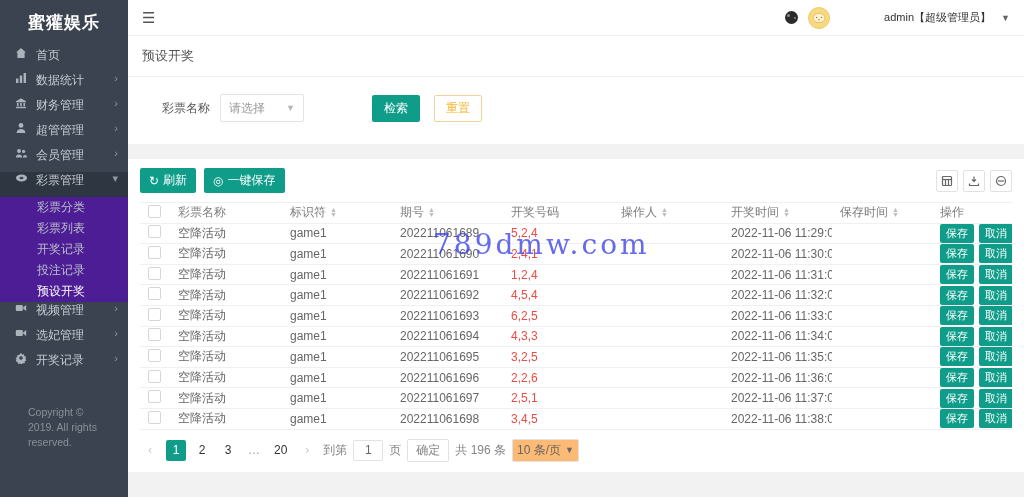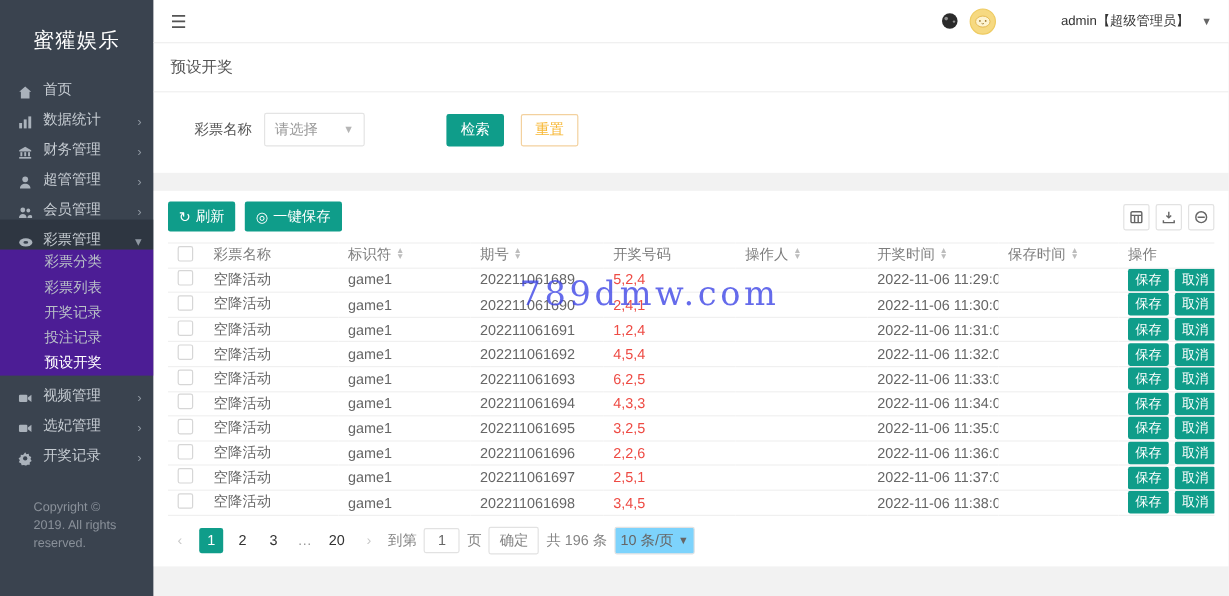--- a/index.html
+++ b/index.html
@@ -1,22 +1,22 @@
 <!DOCTYPE html>
 <html><head>
 <meta charset="utf-8">
 <style>
   * { margin:0; padding:0; box-sizing:border-box; }
   html,body { width:1024px; height:497px; overflow:hidden; font-family:"Liberation Sans","DejaVu Sans",sans-serif; }
   body { display:flex; background:#f2f2f2; font-size:12px; color:#666; }
 
   
   .sidebar { width:128px; min-width:128px; background:#3a434f; color:#c6ccd2; display:flex; flex-direction:column; }
-  .logo { color:#fff; font-size:17px; font-weight:normal; text-align:center; padding:22px 0 13px; letter-spacing:1px; }
-  .s-item { height:25px; display:flex; align-items:flex-end; padding:0 10px 0 14px; cursor:pointer; font-size:12px; }
+  .logo { color:#fff; font-size:17px; font-weight:bold; text-align:center; padding:11px 0 13px; letter-spacing:1px; }
+  .s-item { height:25px; display:flex; align-items:flex-start; padding:0 10px 0 14px; cursor:pointer; font-size:12px; }
   .s-item .ic { width:14px; height:12px; margin-right:8px; display:inline-flex; align-items:center; justify-content:center; }
   .s-item .ic svg { fill:#aab2bb; }
   .s-item .lbl { flex:1; white-space:nowrap; }
   .s-item .arr { color:#8f98a2; font-size:11px; }
   .s-item.active { background:#2e3641; }
   .submenu { background:#4c1d95; }
   .sub-item { height:21px; line-height:21px; padding-left:37px; font-size:12px; color:#b9c0c7; cursor:pointer; white-space:nowrap; }
   .sub-item.current { color:#ffffff; }
   .copyright { margin-top:28px; padding:0 28px; font-size:10.5px; color:#8a919a; line-height:15px; }
 
@@ -67,21 +67,21 @@
 
   
   .pager { display:flex; align-items:center; gap:6px; margin-top:9px; font-size:12px; color:#333; }
   .pg { min-width:20px; height:21px; line-height:21px; text-align:center; padding:0 4px; cursor:pointer; border-radius:2px; }
   .pg.nav { color:#c9c9c9; }
   .pg.active { background:#0f9d8a; color:#fff; }
   .pg.dots { color:#999; cursor:default; }
   .goto-label, .page-unit, .total { color:#858585; }
   .goto-input { width:30px; height:21px; border:1px solid #e2e2e2; border-radius:2px; text-align:center; font-size:12px; color:#666; }
   .confirm-btn { height:23px; padding:0 8px; border:1px solid #e2e2e2; border-radius:2px; background:#fff; color:#858585; font-size:12px; cursor:pointer; }
-  .size-select { height:23px; border:1px solid #e2e2e2; border-radius:2px; background:#7dd3fc; color:#666; font-size:12px; padding:0 4px; display:flex; align-items:center; gap:4px; cursor:pointer; }
+  .size-select { height:23px; border:1px solid #e2e2e2; border-radius:2px; background:#fdba74; color:#666; font-size:12px; padding:0 4px; display:flex; align-items:center; gap:4px; cursor:pointer; }
 
   .watermark { position:absolute; left:305px; top:192px; font-family:"DejaVu Serif","Liberation Serif",serif; font-size:28px; color:rgba(62,70,230,0.8); letter-spacing:3px; pointer-events:none; z-index:5; }
 </style>
 </head>
 <body>
 
 <aside class="sidebar">
   <div class="logo">蜜獾娱乐</div>
   <nav id="side-menu">
       <div class="s-item">

